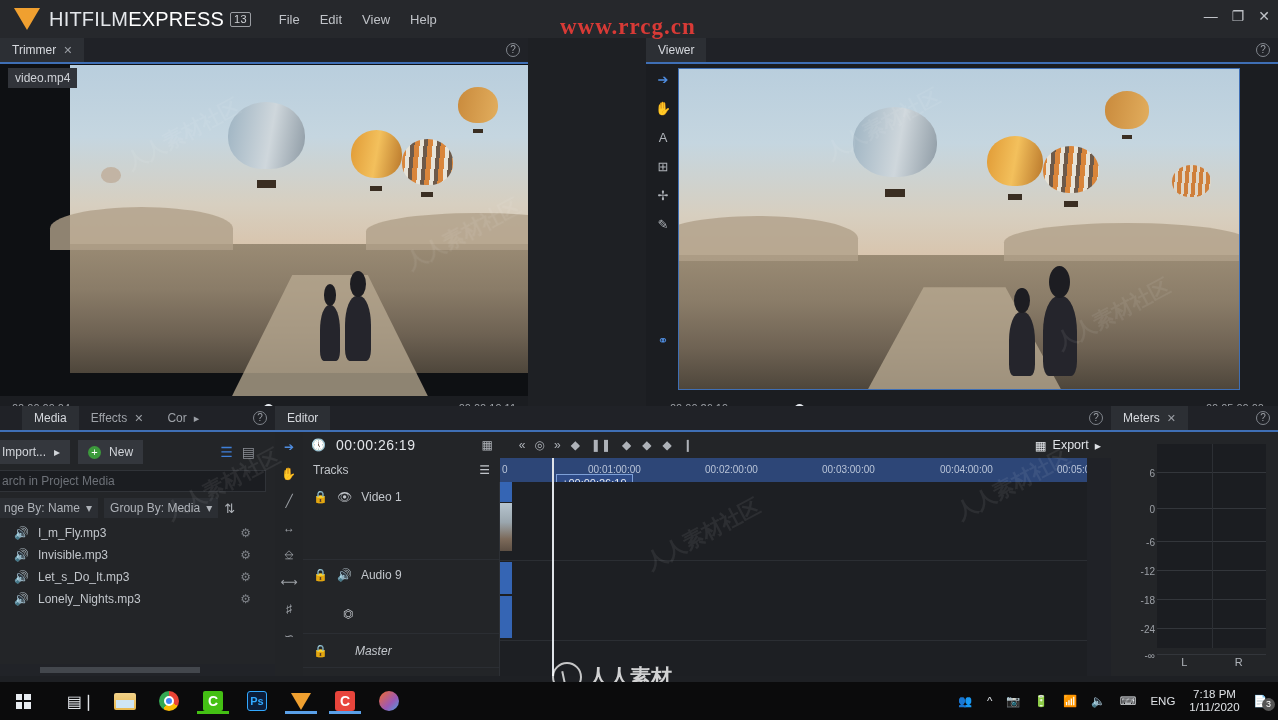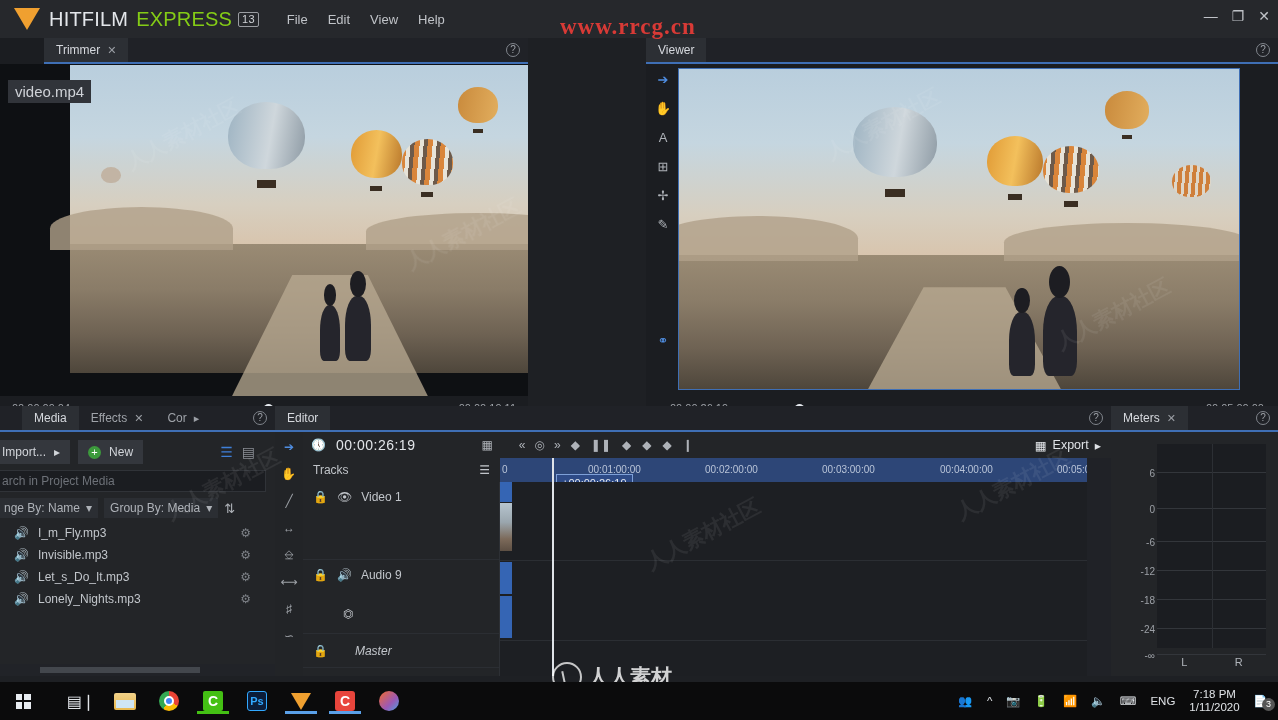--- a/index.html
+++ b/index.html
@@ -8,21 +8,21 @@
   #app { position:relative; width:1278px; height:720px; }
 
   
   .titlebar { position:absolute; left:0; top:0; width:1278px; height:38px;
     background:#26282c; display:flex; align-items:center; }
   .logo-tri { width:0;height:0; border-left:13px solid transparent;
     border-right:13px solid transparent; border-top:22px solid #f0a030;
     margin-left:14px; }
   .brand { margin-left:9px; font-size:20px; letter-spacing:.2px; }
   .brand .b1 { color:#e3e6ea; }
-  .brand .b2 { color:#84cc16;margin-left:8px; }
+  .brand .b2 { color:#ffffff; }
   .ver-badge { display:inline-block; border:1px solid #9a9da2; color:#cfd2d6;
     font-size:11px; padding:0 3px; margin-left:6px; vertical-align:3px;
     border-radius:2px; line-height:13px;}
   .menubar { display:flex; margin-left:28px; gap:20px; font-size:13px; color:#c0c3c8; }
   .menubar span { cursor:default; }
   .wm-title { position:absolute; left:0; right:0; text-align:center; top:11px;
     font-size:13px; color:#b6b9be; pointer-events:none;}
   .wm-btns { position:absolute; right:8px; top:8px; display:flex; gap:14px;
     font-size:14px; color:#bfc2c7; }
 
@@ -48,26 +48,26 @@
   .ptab { height:24px; padding:0 12px; display:flex; align-items:center; gap:7px;
     font-size:12px; background:#2c2f34; color:#d6d9de; }
   .ptab.inactive { background:transparent; color:#9fa3a9; }
   .ptab .x { font-size:11px; color:#9a9ea4; }
   .help-q { position:absolute; right:8px; top:5px; width:14px;height:14px;
     border:1px solid #80858c; border-radius:50%; font-size:10px; line-height:12px;
     text-align:center; color:#9da1a7; }
 
   
   .trimmer { position:absolute; left:0; top:38px; width:528px; height:368px;
-    background:#1b1d21;padding-left:44px; }
+    background:#1b1d21; }
   .viewer { position:absolute; left:646px; top:38px; width:632px; height:368px;
     background:#1b1d21; }
   .video-area { position:absolute; left:0; right:0; background:#0e1013; overflow:hidden;}
-  .chip-name { position:absolute; left:8px; top:16px; background:#31343a; color:#cfd2d7;
-    font-size:15px; padding:3px 7px; z-index:6;}
+  .chip-name { position:absolute; left:8px; top:4px; background:#31343a; color:#cfd2d7;
+    font-size:12px; padding:3px 7px; z-index:6;}
 
   
   .scene { position:absolute; inset:0; }
   .sky { position:absolute; left:0; top:0; right:0; height:58%;
     background:linear-gradient(#b9cedd 0%, #c5d6e0 40%, #d7cfc0 78%, #d8c5ae 100%); }
   .ground { position:absolute; left:0; bottom:0; right:0; height:42%;
     background:linear-gradient(#9a8b74 0%, #8a7c68 35%, #6e6253 70%, #4e463b 100%); }
   .hill { position:absolute; border-radius:50% 50% 0 0; background:#b0a089; opacity:.8;}
   .road { position:absolute; bottom:0; left:40%; width:22%; height:40%;
     background:#b9ab93; transform:perspective(60px) rotateX(28deg); opacity:.75;}

